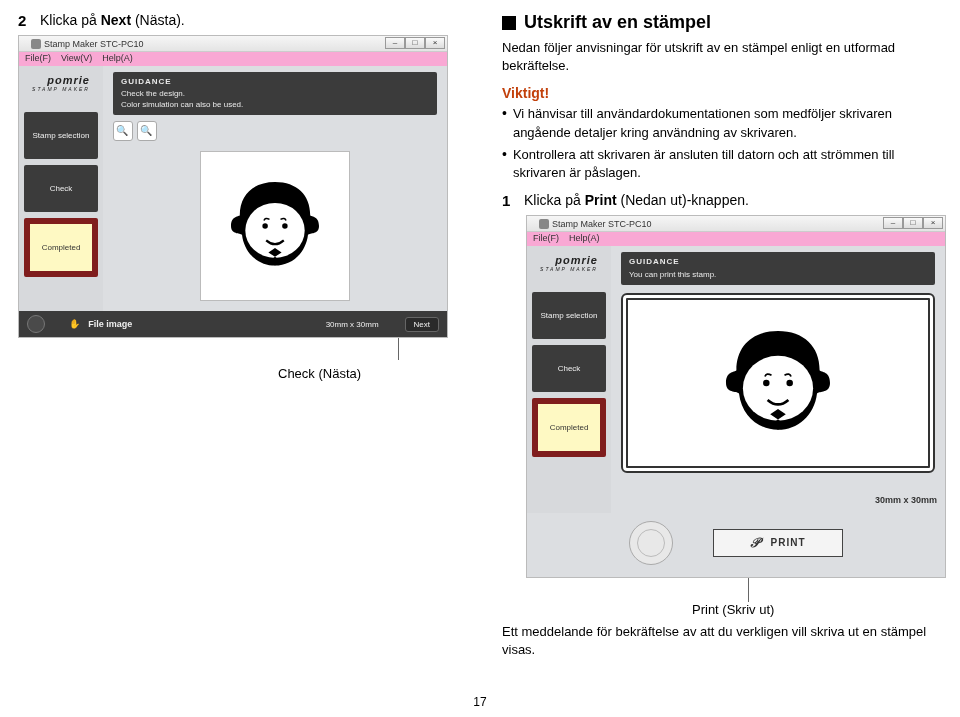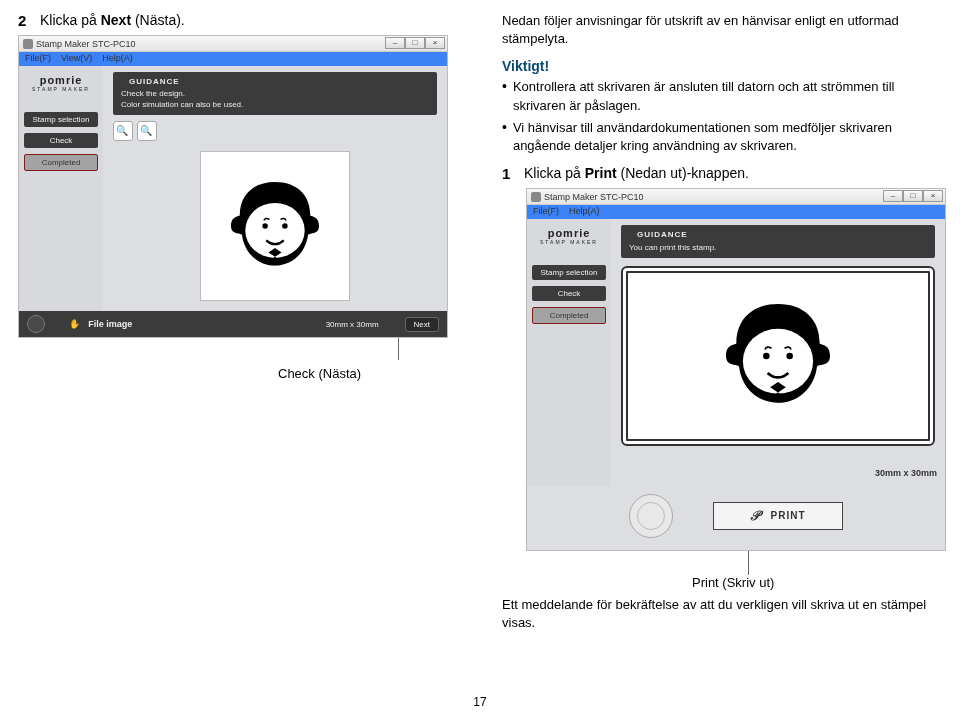--- a/index.html
+++ b/index.html
@@ -7,53 +7,53 @@
   .page { display: flex; padding: 12px 18px 0 18px; gap: 24px; }
   .col { flex: 1; min-width: 0; }
   .colL { flex: 0 0 460px; }
   .colR { flex: 1; }
   .step { display: flex; gap: 8px; font-size: 14px; margin-bottom: 6px; }
   .step b { font-weight: bold; }
   .stepnum { font-weight: bold; width: 14px; font-size: 15px; }
 
   
   .appwin { border: 1px solid #bbb; background: #d1d4d8; font-size: 9px; color: #333; position: relative; }
-  .titlebar { background: linear-gradient(#f6f6f6,#e4e4e4); height: 16px; border-bottom: 1px solid #ccc; display:flex; align-items:center; padding:0 4px; position:relative;}
+  .titlebar { background: linear-gradient(#f6f6f6,#e4e4e4); height: 16px; border-bottom: 1px solid #ccc; display:flex; align-items:center; padding:0 12px; position:relative;}
   .titlebar .tleft { display:flex; align-items:center; gap:3px; }
   .titlebar .appicon { width:10px; height:10px; background:#888; border-radius:2px; }
   .winbtns { position:absolute; right:2px; top:1px; display:flex; gap:0;}
   .winbtn { width:20px; height:12px; border:1px solid #999; background:linear-gradient(#fafafa,#ddd); font-size:8px; text-align:center; line-height:10px;}
-  .menubar { height:14px; font-size:9px; display:flex; gap:10px; padding:1px 6px; background:#3b82f6;}
+  .menubar { height:14px; font-size:9px; display:flex; gap:10px; padding:1px 6px; background:#f9a8d4;}
   .appbody { display:flex; }
   .sidebar { width:84px; background:#d7d9dc; padding:8px 4px; display:flex; flex-direction:column; align-items:center; gap:6px;}
-  .brand { font-weight:bold; font-size:11px; letter-spacing:1px; color:#222; text-align:center;}
+  .brand { font-weight:bold; font-size:11px; letter-spacing:1px; color:#222; text-align:right;font-style:italic;}
   .brand small { display:block; font-size:5px; letter-spacing:2px; font-weight:normal;}
-  .sidebtn { width:74px; background:#3b3b3b; color:#eee; font-size:8px; text-align:center; padding:3px 2px; border-radius:2px;}
-  .sidebtn.light { background:#a3a3a3; color:#333; border:1px solid #7f1d1d;}
+  .sidebtn { width:74px; background:#3b3b3b; color:#eee; font-size:8px; text-align:center; padding:19px 2px; border-radius:2px;}
+  .sidebtn.light { background:#fef9c3; color:#333; border:6px solid #7f1d1d;}
   .mainarea { flex:1; background:#dcdee1; position:relative; padding:6px 10px 10px 10px;}
   .guidebox { background:#3b3b3b; color:#e8e8e8; font-size:8px; padding:5px 8px; border-radius:2px; line-height:1.3;}
-  .guidebox .gtitle { font-size:8px; font-weight:bold; letter-spacing:1px; display:block; margin-bottom:2px;margin-left:8px;}
+  .guidebox .gtitle { font-size:8px; font-weight:bold; letter-spacing:1px; display:block; margin-bottom:2px;}
   .zoombtns { display:flex; gap:4px; margin-top:6px;}
   .zoombtn { width:20px; height:20px; background:#fff; border:1px solid #aaa; border-radius:3px; font-size:10px; text-align:center; line-height:18px;}
   .canvaswrap { margin-top:10px; display:flex; justify-content:center;}
   .canvas { width:150px; height:150px; background:#fff; border:1px solid #bbb; display:flex; align-items:center; justify-content:center;}
   .bottombar { background:#3b3b3b; color:#eee; display:flex; align-items:center; height:26px; padding:0 8px; gap:8px; font-size:9px;}
   .palm { width:18px;height:18px;border:1px solid #777;border-radius:50%; background:#4a4a4a;}
   .spacer { flex:1; }
   .pill { background:#2a2a2a; border:1px solid #666; border-radius:3px; padding:2px 8px; font-size:8px;}
   .sizetag { font-size:8px; }
   .leader { border-left:1px solid #666; height:22px; margin:0 auto;}
   .caption { font-size:13px; text-align:left; margin-top:6px;}
   .caption2 { font-size:13px; margin-top:10px; line-height:1.4;}
 
   
   .h2line { display:flex; align-items:center; gap:8px; font-size:18px; font-weight:bold; margin-bottom:6px;}
   .sqmark { width:14px; height:14px; background:#000;}
   .bodytext { font-size:13px; line-height:1.4; margin-bottom:10px;}
-  .important { color:#0c4a6e; font-size:14px; font-weight:bold; margin-bottom:4px;}
+  .important { color:#c2410c; font-size:14px; font-weight:bold; margin-bottom:4px;}
   ul.bullets { list-style:none; padding-left:0; font-size:13px; line-height:1.4; margin-bottom:10px;}
   ul.bullets li { display:flex; gap:6px; margin-bottom:4px;}
   ul.bullets li::before { content:"•"; font-size:14px; line-height:1.2;}
 
   
   .appwin2 .mainarea { padding-bottom:40px;}
   .stamparea { margin-top:8px; background:#fff; border:7px double #333; border-radius:6px; height:180px; position:relative; display:flex; align-items:center; justify-content:center;}
   .sizetag2 { position:absolute; right:8px; bottom:8px; font-size:9px; font-weight:bold;}
   .footerbar { background:#dcdee1; padding:8px 12px 12px 12px; display:flex; align-items:center; gap:40px; justify-content:center;}
   .seal { width:44px; height:44px; border:1px solid #aaa; border-radius:50%; background:#e8e8e8; position:relative;}
@@ -149,28 +149,32 @@
       </div>
     </div>
 
     <div style="margin-left:380px;">
       <div class="leader"></div>
     </div>
     <div class="caption" style="margin-left:260px;">Check (Nästa)</div>
   </div>
 
   <div class="col colR">
-    <div class="bodytext">Nedan följer anvisningar för utskrift av en hänvisar enligt en utformad stämpelyta.</div>
+    <div class="h2line">
+      <span class="sqmark"></span>
+      <span>Utskrift av en stämpel</span>
+    </div>
+    <div class="bodytext">Nedan följer anvisningar för utskrift av en stämpel enligt en utformad bekräftelse.</div>
     <div class="important">Viktigt!</div>
     <ul class="bullets">
       <li>
-          <span>Kontrollera att skrivaren är ansluten till datorn och att strömmen till skrivaren är påslagen.</span>
+          <span>Vi hänvisar till användardokumentationen som medföljer skrivaren angående detaljer kring användning av skrivaren.</span>
         </li>
       <li>
-          <span>Vi hänvisar till användardokumentationen som medföljer skrivaren angående detaljer kring användning av skrivaren.</span>
+          <span>Kontrollera att skrivaren är ansluten till datorn och att strömmen till skrivaren är påslagen.</span>
         </li>
     </ul>
     <div class="step">
       <span class="stepnum">1</span>
       <span>
         <span>Klicka på </span><b>Print</b><span> (Nedan ut)-knappen.</span>
       </span>
     </div>
 
     <div class="appwin appwin2" style="width:420px; margin-left:24px; margin-top:6px;">

